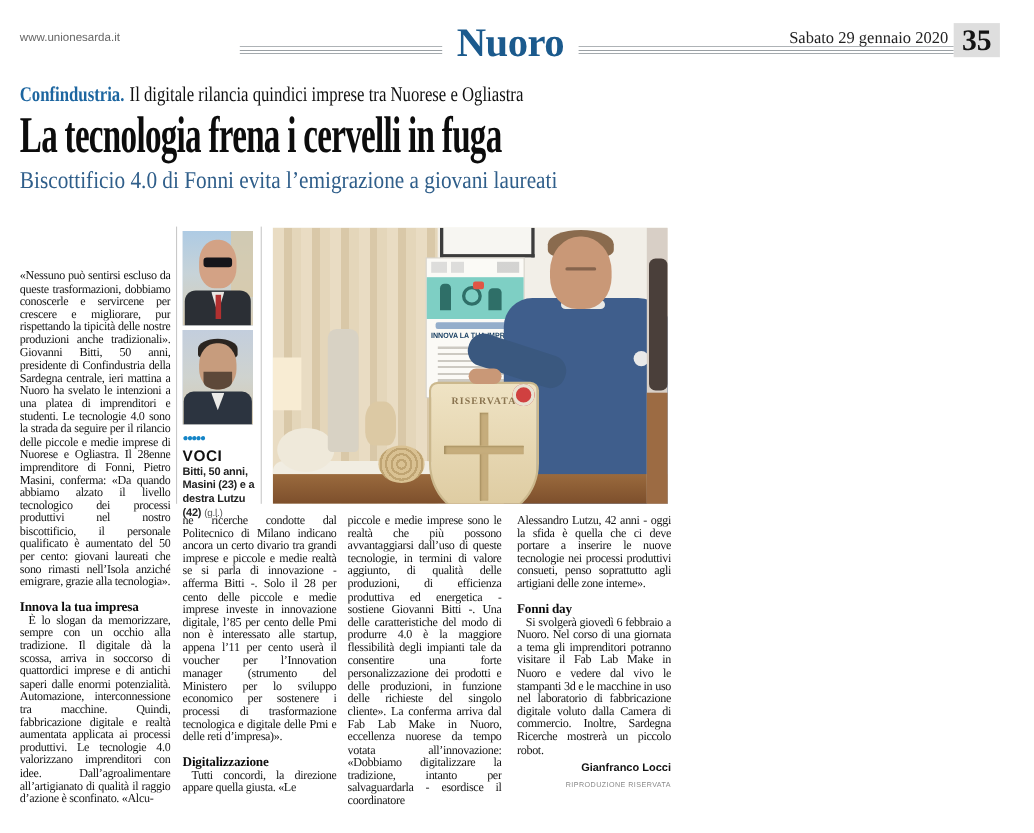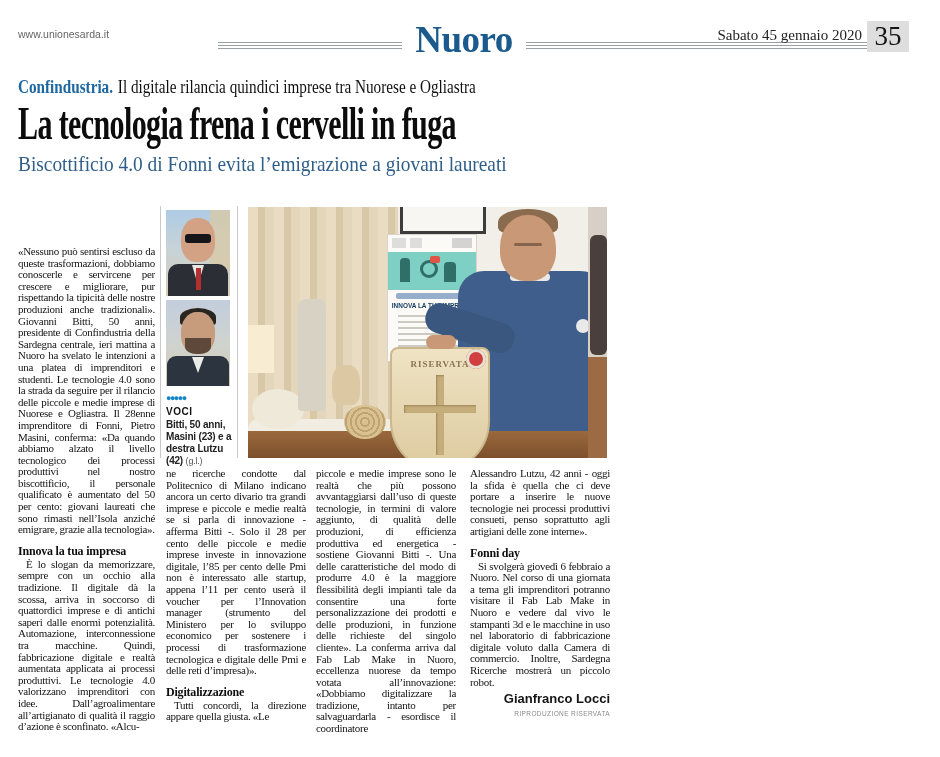--- a/index.html
+++ b/index.html
@@ -8,41 +8,41 @@
   .abs{position:absolute;}
 
   
   .site-url{left:18px;top:28px;font-family:"Liberation Sans",sans-serif;font-size:10.5px;color:#666;}
   .section-title{left:404px;top:18px;width:120px;text-align:center;font-size:37px;font-weight:bold;color:#1b5a8d;letter-spacing:-0.5px;}
   .rule3{height:7px;background:linear-gradient(#9aa0a4 0 1px,transparent 1px 3px,#9aa0a4 3px 4px,transparent 4px 6px,#9aa0a4 6px 7px);}
   .rule-left{left:218px;top:42px;width:184px;}
   .rule-right{left:526px;top:42px;width:341px;}
   .date{left:664px;top:27px;width:198px;text-align:right;font-size:15px;color:#222;}
   .page-number{left:867px;top:21px;width:42px;height:31px;background:#dedede;text-align:center;
-               font-size:27px;font-weight:normal;line-height:31px;color:#141414;}
+               font-size:27px;font-weight:bold;line-height:31px;color:#141414;}
 
   
   .kicker{left:18px;top:76px;white-space:nowrap;font-size:19px;transform:scaleX(0.80);transform-origin:0 50%;}
   .kicker .lab{color:#1d66a0;font-weight:bold;}
   .kicker .txt{color:#101010;margin-left:6px;}
   .headline{left:18px;top:96px;white-space:nowrap;font-size:47px;font-weight:bold;color:#0c0c0c;
             letter-spacing:-1px;transform:scaleX(0.64);transform-origin:0 50%;}
   .subhead{left:18px;top:151px;white-space:nowrap;font-size:22px;color:#2f5e8a;
            transform:scaleX(0.88);transform-origin:0 50%;}
 
   
   .bodycol{font-size:11px;line-height:11.6px;letter-spacing:-0.3px;text-align:justify;overflow:hidden;color:#141414;}
   .bodycol p{margin:0;}
   .bodycol p.ind{text-indent:8px;}
   .bodycol h4{margin:9px 0 1px 0;font-size:12px;line-height:13px;letter-spacing:-0.2px;color:#0d0d0d;}
   .col1{left:18px;top:202px;width:137px;height:548px;margin-top:44px;}
   .col2{left:166px;top:468px;width:140px;height:290px;}
   .col3{left:316px;top:468px;width:140px;height:290px;}
   .col4{left:470px;top:468px;width:140px;height:290px;}
-  .byline{margin-top:5px;text-align:right;font-family:"Liberation Sans",sans-serif;font-weight:bold;font-size:13px;letter-spacing:0;}
+  .byline{margin-top:5px;text-align:right;font-family:"Liberation Sans",sans-serif;font-weight:bold;font-size:10px;letter-spacing:0;}
   .rights{margin-top:3px;text-align:right;font-family:"Liberation Sans",sans-serif;font-size:6.5px;color:#8a8a8a;letter-spacing:0.4px;}
 
   .vrule{width:1px;background:#c9c9c9;}
   .vr1{left:160px;top:206px;height:252px;}
   .vr2{left:237px;top:206px;height:252px;}
 
   
   .portrait{left:166px;width:64px;height:86px;overflow:hidden;background:#c2d2e2;}
   .p1{top:210px;}
   .p2{top:300px;background:#b9c6d6;}
@@ -56,21 +56,21 @@
   .tie1{position:absolute;left:30px;top:58px;width:5px;height:22px;background:#b23030;}
   .head2{position:absolute;left:15px;top:12px;width:34px;height:42px;border-radius:46% 46% 44% 44%;background:#c79c7d;}
   .hair2{position:absolute;left:14px;top:8px;width:36px;height:18px;border-radius:50% 50% 20% 20%;background:#2b2520;}
   .beard2{position:absolute;left:19px;top:38px;width:26px;height:16px;border-radius:0 0 45% 45%;background:#4a3a2d;opacity:.85;}
   .suit2{position:absolute;left:1px;top:56px;width:62px;height:30px;border-radius:9px 9px 0 0;background:#2c3440;}
   .shirt2{position:absolute;left:26px;top:57px;width:12px;height:16px;background:#ebebe8;clip-path:polygon(0 0,100% 0,50% 100%);}
 
   
   .cap{left:166px;top:394px;width:66px;font-family:"Liberation Sans",sans-serif;}
   .cap-dots{font-size:9px;color:#1585c7;letter-spacing:-1.5px;line-height:9px;}
-  .cap-kick{margin-top:3px;font-size:10px;font-weight:bold;letter-spacing:0.5px;color:#111;}
+  .cap-kick{margin-top:3px;font-size:14px;font-weight:bold;letter-spacing:0.5px;color:#111;}
   .cap-text{margin-top:2px;font-size:10px;line-height:12px;font-weight:bold;color:#222;letter-spacing:-0.2px;}
   .cap-credit{font-weight:normal;color:#555;font-size:9px;}
 
   
   .main-photo{left:248px;top:207px;width:359px;height:251px;overflow:hidden;background:#efeadf;}
   .mp-curtain{position:absolute;left:0;top:0;width:150px;height:251px;
       background:repeating-linear-gradient(90deg,#e9dcc3 0 10px,#d9c8a8 10px 17px,#e4d6ba 17px 26px);}
   .mp-window{position:absolute;left:0;top:118px;width:26px;height:48px;background:#f8ecd3;}
   .mp-wall{position:absolute;left:150px;top:0;width:209px;height:251px;background:#f2efe8;}
   .mp-frame{position:absolute;left:152px;top:0;width:80px;height:24px;background:#f7f6f2;border:3px solid #3c3c3c;border-top:none;}
@@ -116,21 +116,21 @@
 </style>
 </head>
 <body>
 
 <div class="page">
 
   <div class="abs site-url">www.unionesarda.it</div>
   <div class="abs rule3 rule-left"></div>
   <div class="abs section-title">Nuoro</div>
   <div class="abs rule3 rule-right"></div>
-  <div class="abs date">Sabato 45 gennaio 2020</div>
+  <div class="abs date">Sabato 29 gennaio 2020</div>
   <div class="abs page-number">35</div>
 
   <div class="abs kicker">
     <span class="lab">Confindustria.</span><span class="txt">Il digitale rilancia quindici imprese tra Nuorese e Ogliastra</span>
   </div>
   <div class="abs headline">La tecnologia frena i cervelli in fuga</div>
   <div class="abs subhead">Biscottificio 4.0 di Fonni evita l’emigrazione a giovani laureati</div>
 
   <div class="abs vrule vr1"></div>
   <div class="abs vrule vr2"></div>

